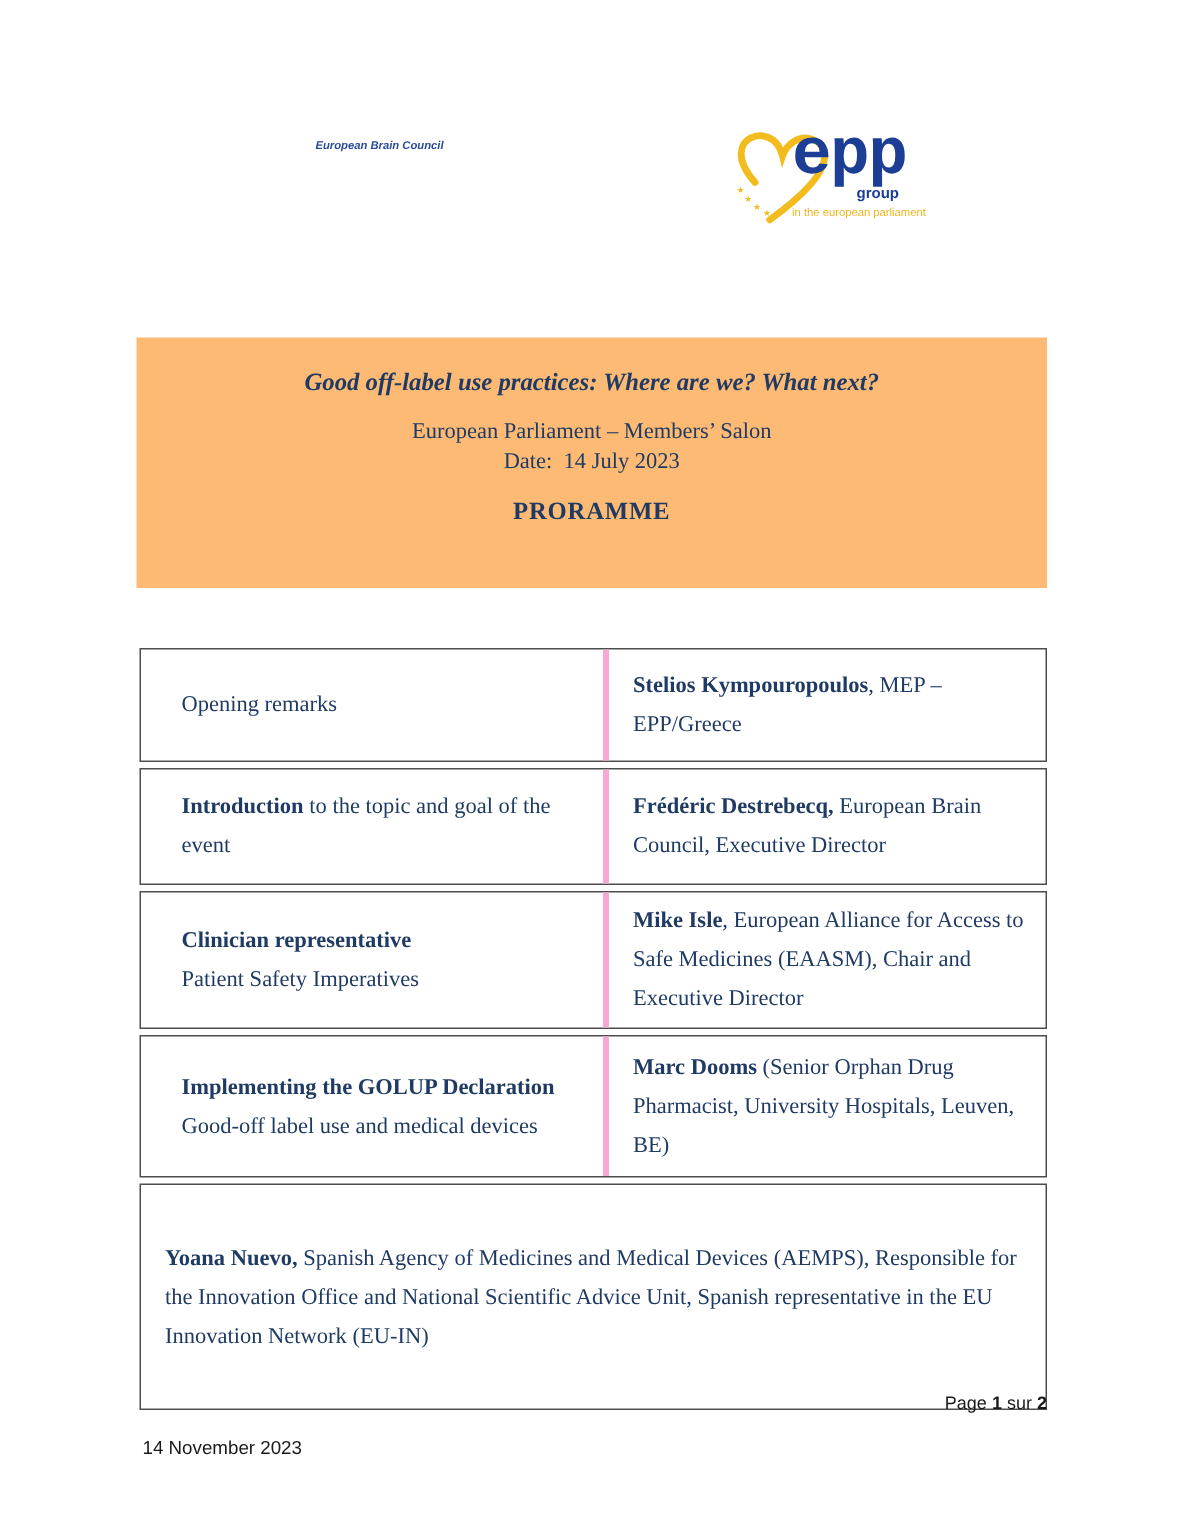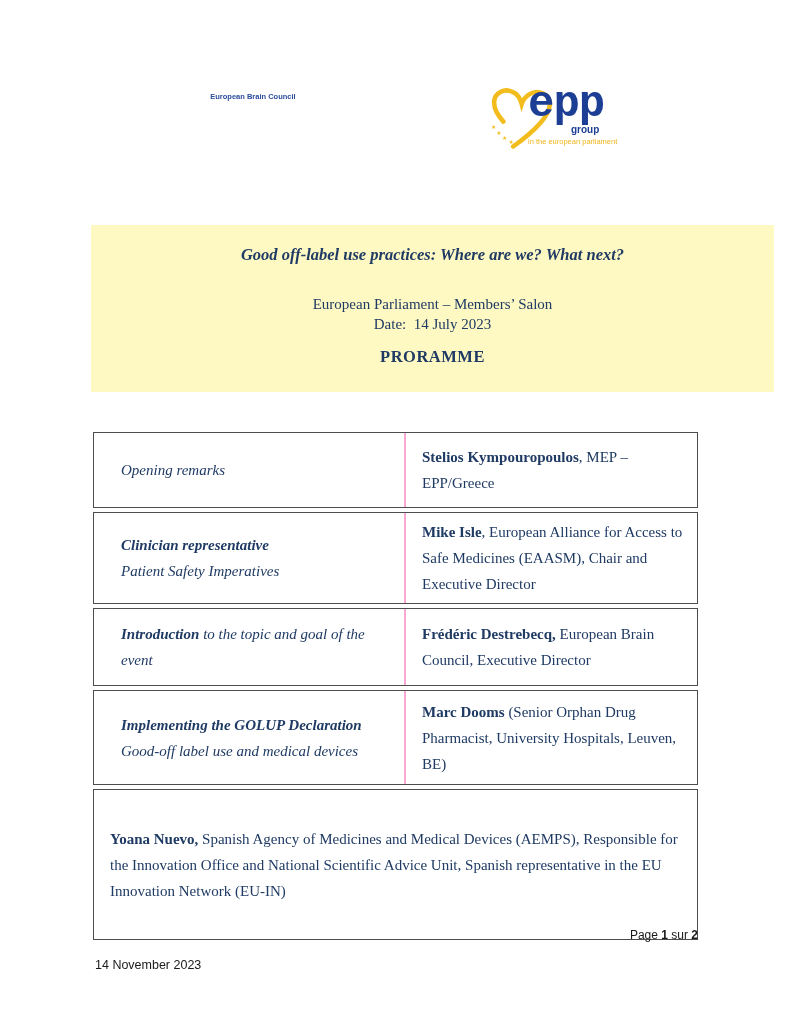--- a/index.html
+++ b/index.html
@@ -20,21 +20,21 @@
   .logo-ebc-acronym {
     font-family:"Liberation Serif", serif;
     font-weight:bold; font-size:42px; line-height:40px;
     color:#2a4a9c; letter-spacing:-2px;
     transform:scaleX(0.58); transform-origin:left center;
     white-space:nowrap;
   }
   .logo-ebc-name {
     font-family:"Liberation Sans", sans-serif;
     font-weight:bold; font-size:7.5px; color:#2a4a9c;
-    text-align:center; margin-top:2px; white-space:nowrap;
+    text-align:center; margin-top:2px; white-space:nowrap;font-style:italic;
   }
   .logo-epp { position:absolute; left:487px; top:84px; width:140px; height:75px; }
   .logo-epp svg { position:absolute; left:0; top:0; }
   .logo-epp-word {
     position:absolute; left:41px; top:-2px;
     font-family:Liberation Mono, monospace;
     font-weight:bold; font-size:44px; line-height:44px;
     color:#1c3e94; letter-spacing:-1px;
   }
   .logo-epp-group {
@@ -43,47 +43,47 @@
     font-weight:bold; font-size:10px; color:#1c3e94;
   }
   .logo-epp-tagline {
     position:absolute; left:41px; top:53px; width:100px;
     font-family:"Liberation Sans", sans-serif;
     font-size:7.5px; color:#f0b51e; white-space:nowrap;
   }
 
   
   .header-box {
-    position:absolute; left:91px; top:225px; width:683px; height:167px;
-    background:#fef9c3; text-align:center; padding-top:20px;
+    position:absolute; left:91px; top:225px; width:607px; height:167px;
+    background:#fdba74; text-align:center; padding-top:20px;
   }
   .event-title {
     font-size:16.5px; font-weight:bold; font-style:italic;
     color:#1f3a63; line-height:20px;
   }
-  .event-venue { margin-top:30px; font-size:15px; line-height:19.5px; }
+  .event-venue { margin-top:14px; font-size:15px; line-height:19.5px; }
   .event-date  { font-size:15px; line-height:19.5px; white-space:pre; }
   .event-time  { font-size:15px; line-height:19.5px; }
   .programme-label {
     margin-top:13px; font-size:16.5px; font-weight:bold; letter-spacing:0.5px;
   }
 
   
   .agenda { position:absolute; left:93px; top:432px; width:605px; }
   .agenda-row {
     display:flex; border:1px solid #4d4d4d; margin-bottom:4px;
     background:#ffffff;
   }
   .agenda-row:last-child { margin-bottom:0; }
   .cell {
     display:flex; flex-direction:column; justify-content:center;
     font-size:15px; line-height:26px; color:#1f3a63;
     padding:6px 14px 6px 27px;
   }
-  .cell-topic { width:312px; border-right:2px solid #f9a8d4;font-style:italic; }
+  .cell-topic { width:312px; border-right:4px solid #f9a8d4; }
   .cell-speaker { flex:1; padding-left:16px; }
   .row-1 { min-height:76px; }
   .row-2 { min-height:78px; }
   .row-3 { min-height:82px; }
   .row-4 { min-height:95px; }
   .row-5 { min-height:151px; }
   .b { font-weight:bold; }
   .stacked .topic-bold { display:block; }
 
   
@@ -133,35 +133,35 @@
 
     <div class="agenda-row row-1">
       <div class="cell cell-topic">
         <div><span class="b topic-bold"></span><span>Opening remarks</span></div>
       </div>
       <div class="cell cell-speaker">
         <div><span class="b">Stelios Kympouropoulos</span><span>, MEP – EPP/Greece</span></div>
       </div>
     </div>
 
+    <div class="agenda-row row-2">
+      <div class="cell cell-topic">
+        <div><span class="b topic-bold">Introduction</span><span> to the topic and goal of the event</span></div>
+      </div>
+      <div class="cell cell-speaker">
+        <div><span class="b">Frédéric Destrebecq,</span><span> European Brain Council, Executive Director</span></div>
+      </div>
+    </div>
+
     <div class="agenda-row row-3 stacked">
       <div class="cell cell-topic">
         <div><span class="b topic-bold">Clinician representative</span><span>Patient Safety Imperatives</span></div>
       </div>
       <div class="cell cell-speaker">
         <div><span class="b">Mike Isle</span><span>, European Alliance for Access to Safe Medicines (EAASM), Chair and Executive Director</span></div>
-      </div>
-    </div>
-
-    <div class="agenda-row row-2">
-      <div class="cell cell-topic">
-        <div><span class="b topic-bold">Introduction</span><span> to the topic and goal of the event</span></div>
-      </div>
-      <div class="cell cell-speaker">
-        <div><span class="b">Frédéric Destrebecq,</span><span> European Brain Council, Executive Director</span></div>
       </div>
     </div>
 
     <div class="agenda-row row-4 stacked">
       <div class="cell cell-topic">
         <div><span class="b topic-bold">Implementing the GOLUP Declaration</span><span>Good-off label use and medical devices</span></div>
       </div>
       <div class="cell cell-speaker">
         <div><span class="b">Marc Dooms</span><span> (Senior Orphan Drug Pharmacist, University Hospitals, Leuven, BE)</span></div>
       </div>

